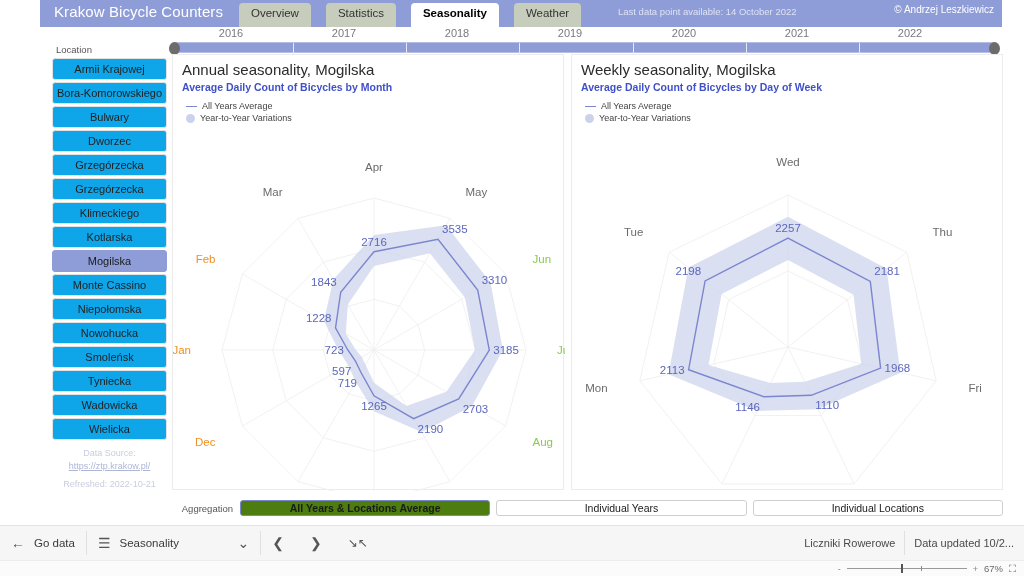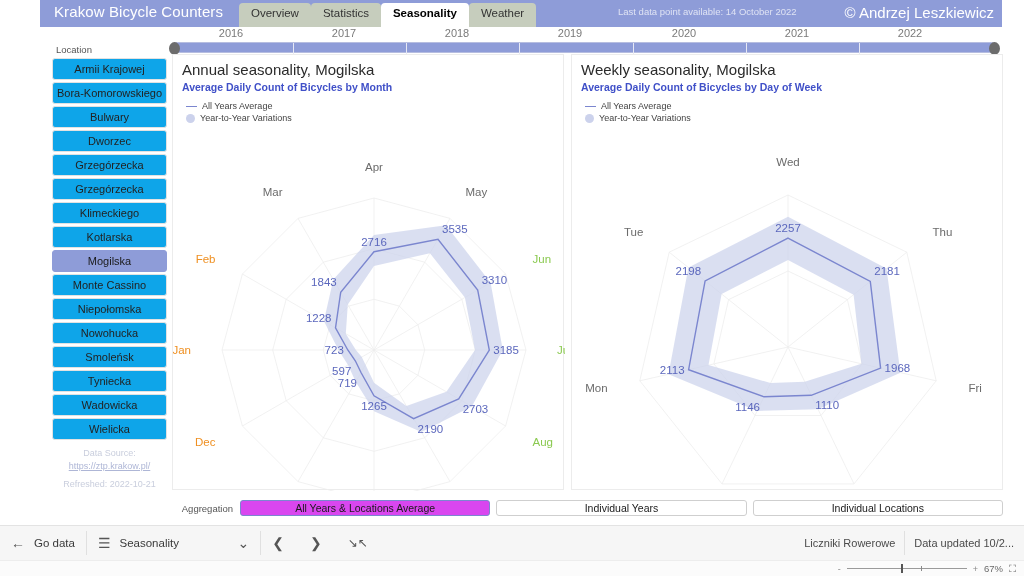--- a/index.html
+++ b/index.html
@@ -35,25 +35,25 @@
     font-size:15px; color:#ffffff; letter-spacing:.1px;
     white-space:nowrap;
     text-align:right;
   }
   #last-data {
     position:absolute; left:578px; top:6px;
     font-size:9.5px; color:#dfe3f4; white-space:nowrap;
   }
   #copyright {
     position:absolute; right:8px; top:4px;
-    font-size:15px; color:#ffffff; white-space:nowrap;
-  }
-
-  
-  #tabs { position:absolute; left:199px; top:3px; height:24px; display:flex; gap:0; }
+    font-size:10px; color:#ffffff; white-space:nowrap;
+  }
+
+  
+  #tabs { position:absolute; left:199px; top:3px; height:24px; display:flex; gap:15px; }
   .tab {
     background:#c6cdbd; color:#333333;
     border-radius:4px 4px 0 0;
     font-size:11.5px; line-height:21px;
     padding:0 12px; height:24px;
     white-space:nowrap; cursor:pointer;
   }
   .tab.active { background:#ffffff; color:#000000; font-weight:bold; }
 
   
@@ -114,21 +114,21 @@
   
   #agg-bar { position:absolute; left:132px; top:498px; width:831px; height:20px; display:flex; align-items:center; }
   #agg-label { font-size:9.5px; color:#555; width:68px; text-align:right; padding-right:7px; white-space:nowrap; }
   .agg-btn {
     flex:1; height:16px; line-height:14px; text-align:center;
     font-size:10.5px; color:#1a1a1a; background:#ffffff;
     border:1px solid #cfcfcf; border-radius:3px; margin-right:6px;
     cursor:pointer; white-space:nowrap;
   }
   .agg-btn:last-child { margin-right:0; }
-  .agg-btn.active { background:#d946ef; border-color:#7b86cf; }
+  .agg-btn.active { background:#4d7c0f; border-color:#7b86cf;font-weight:bold; }
 
   
   #appbar {
     position:absolute; left:0; bottom:16px; width:1024px; height:35px;
     background:#f6f6f6; border-top:1px solid #e3e3e3;
     display:flex; align-items:center;
   }
   .ab-group { display:flex; align-items:center; height:35px; padding:0 11px; }
   .ab-div { width:1px; height:24px; background:#e0e0e0; }
   .ab-text { font-size:11.5px; color:#3a3a3a; white-space:nowrap; }

